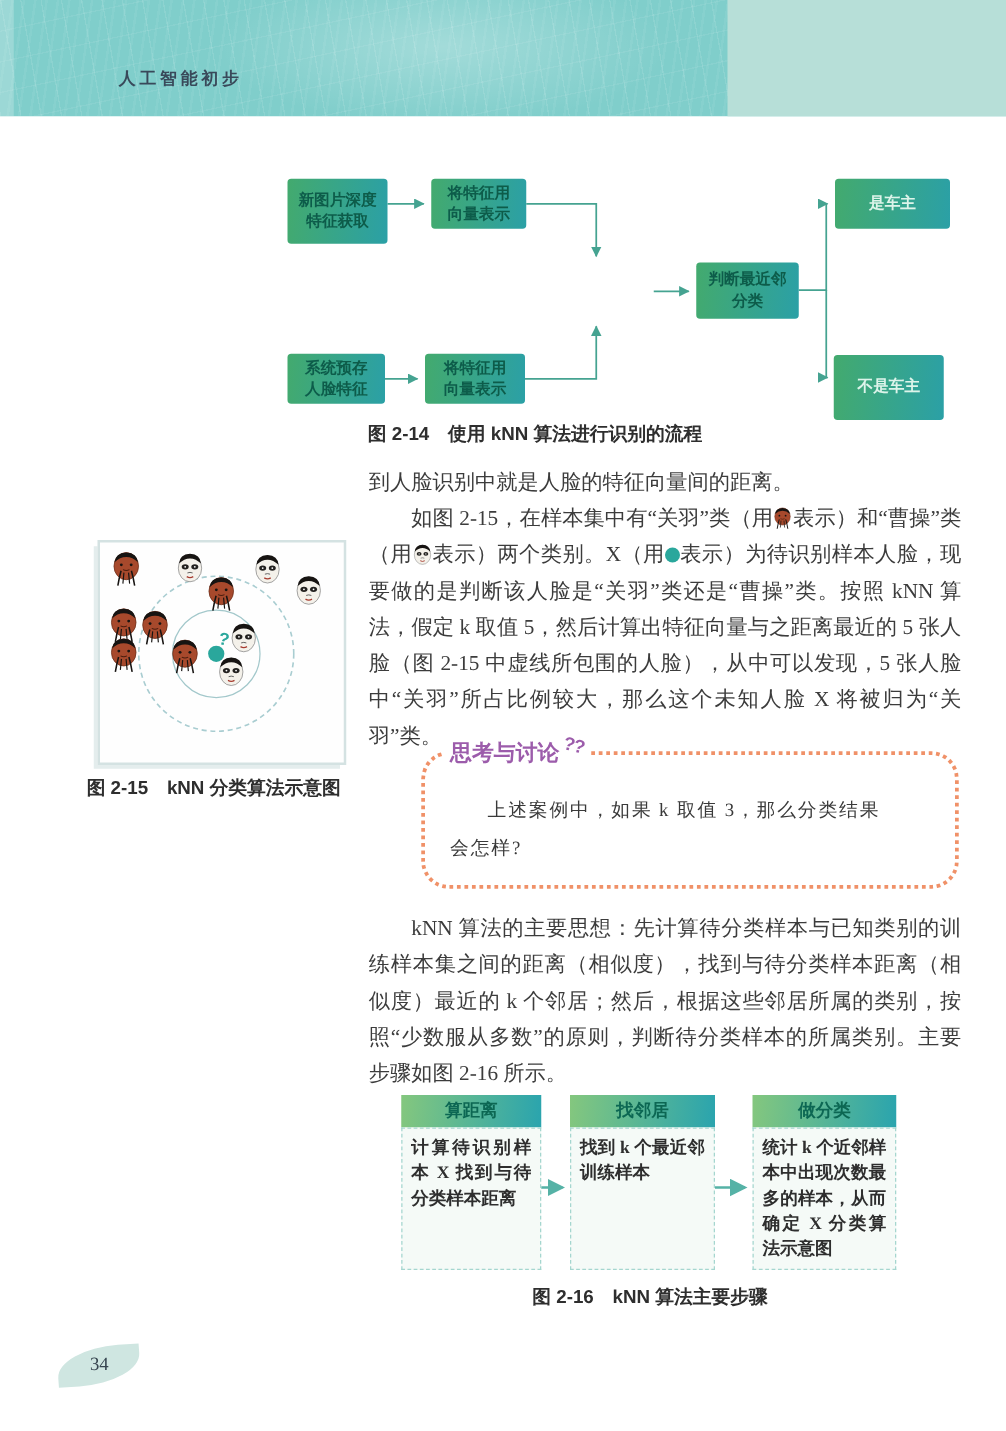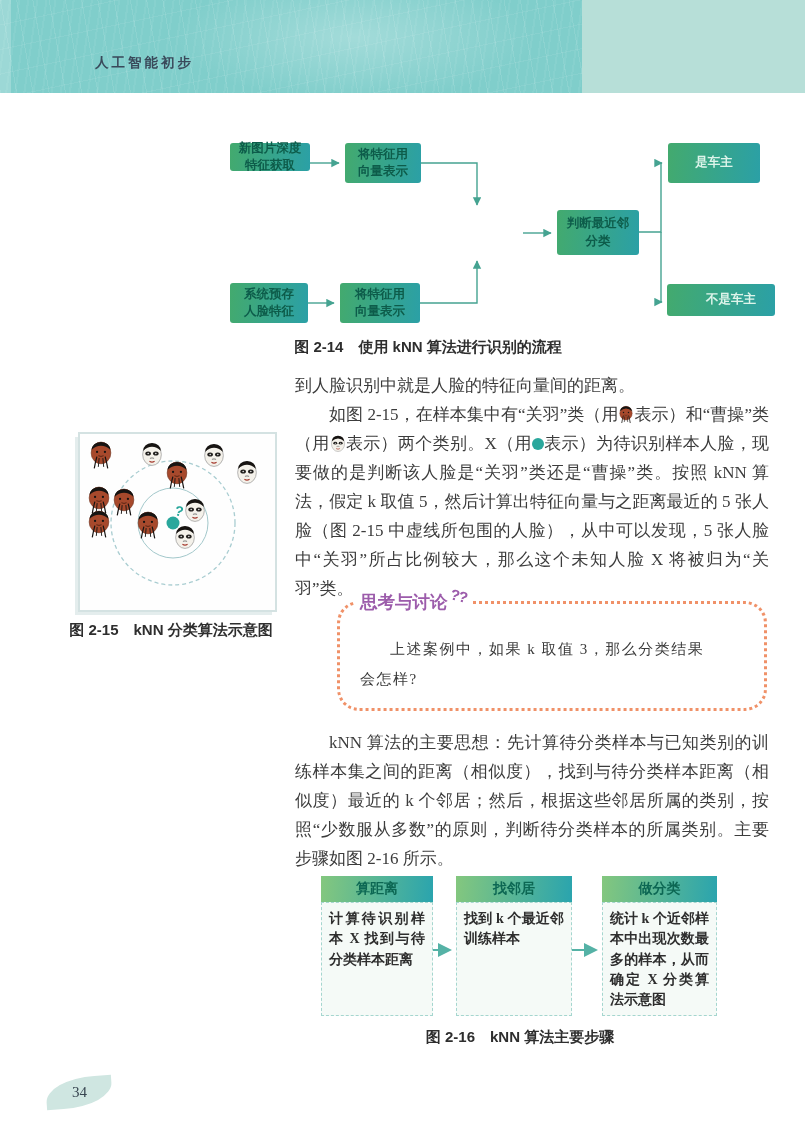--- a/index.html
+++ b/index.html
@@ -128,28 +128,28 @@
         <line x1="82" y1="28" x2="111" y2="28" marker-end="url(#ah1)"></line>
         <line x1="80" y1="168" x2="106" y2="168" marker-end="url(#ah1)"></line>
         <polyline points="193,28 249,28 249,70" marker-end="url(#ah1)"></polyline>
         <polyline points="192,168 249,168 249,126" marker-end="url(#ah1)"></polyline>
         <line x1="295" y1="98" x2="323" y2="98" marker-end="url(#ah1)"></line>
         <polyline points="411,97 433,97 433,28 434,28" marker-end="url(#ah1)"></polyline>
         <polyline points="433,97 433,167 433,167"></polyline>
         <line x1="433" y1="167" x2="434" y2="167" marker-end="url(#ah1)"></line>
       </g>
     </svg>
-    <div class="fcbox" style="left:2px;top:8px;width:80px;height:28px;">新图片深度
+    <div class="fcbox" style="left:2px;top:8px;width:80px;height:52px;">新图片深度
 特征获取</div>
     <div class="fcbox" style="left:117px;top:8px;width:76px;height:40px;">将特征用
 向量表示</div>
     <div class="fcbox" style="left:329px;top:75px;width:82px;height:45px;">判断最近邻
 分类</div>
     <div class="fcbox light-text" style="left:440px;top:8px;width:92px;height:40px;">是车主</div>
-    <div class="fcbox light-text" style="left:439px;top:149px;width:88px;height:32px;padding-left:20px;">不是车主</div>
+    <div class="fcbox light-text" style="left:439px;top:149px;width:88px;height:52px;">不是车主</div>
     <div class="fcbox" style="left:2px;top:148px;width:78px;height:40px;">系统预存
 人脸特征</div>
     <div class="fcbox" style="left:112px;top:148px;width:80px;height:40px;">将特征用
 向量表示</div>
   </section>
   <div class="caption cap14">图 2-14　使用 kNN 算法进行识别的流程</div>
 
   <section class="fig15">
     <svg viewBox="0 0 191 172" width="191" height="172">
       <circle cx="93" cy="89" r="62" fill="none" stroke="#a9cdd1" stroke-width="1.3" stroke-dasharray="4 3"></circle>

